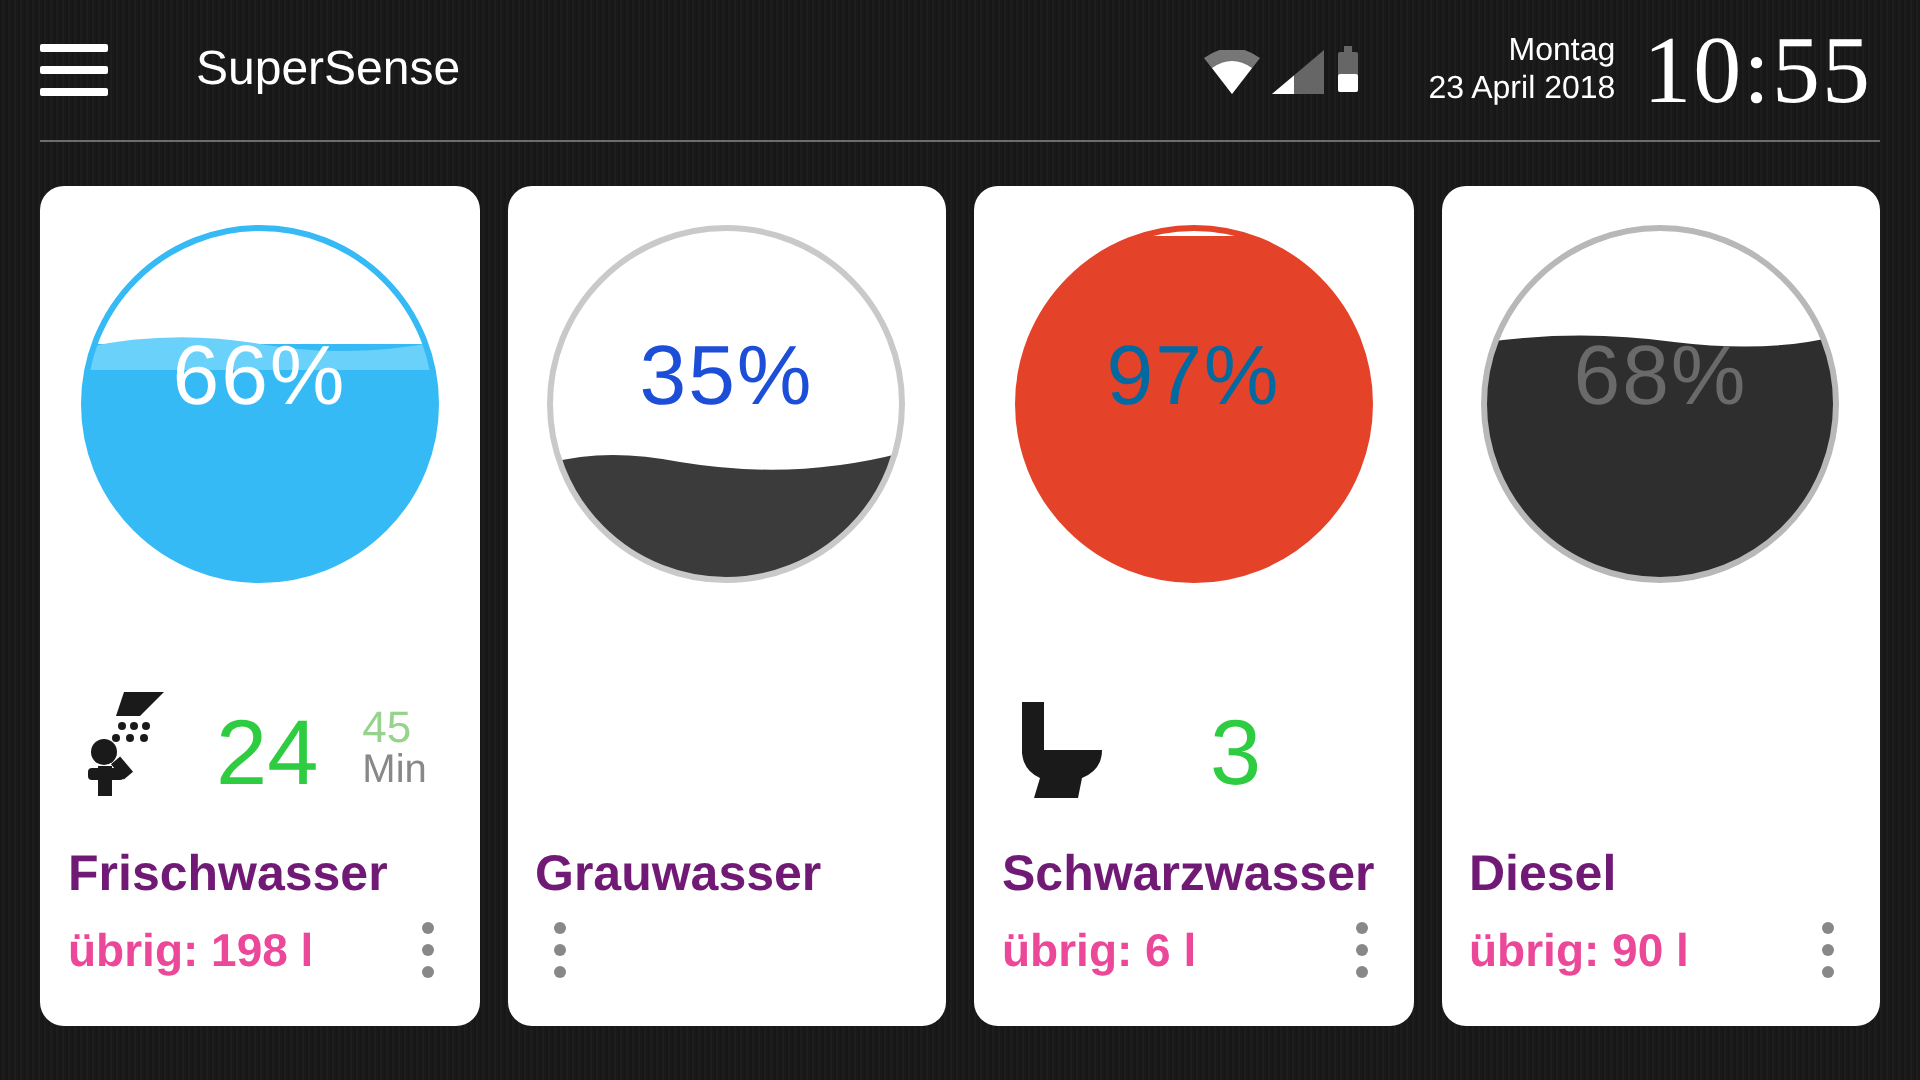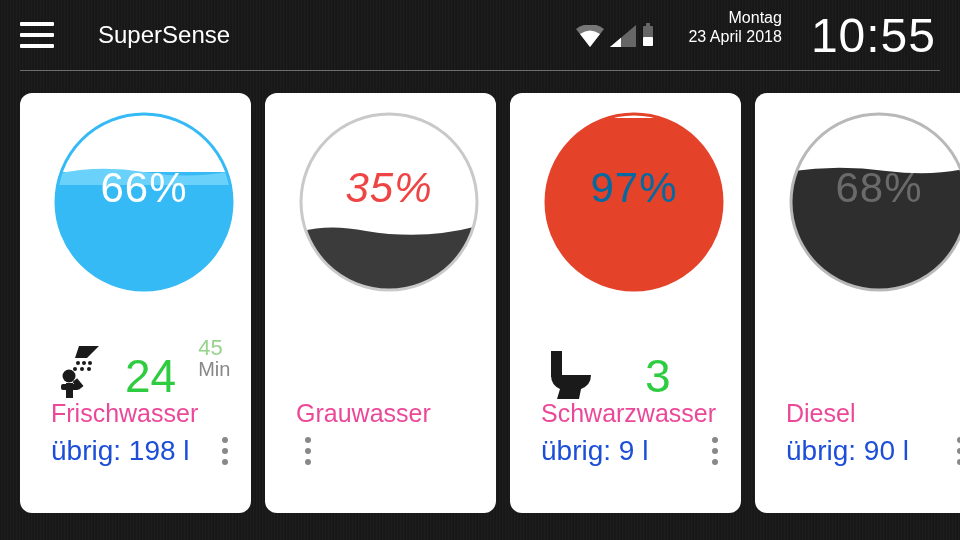--- a/index.html
+++ b/index.html
@@ -19,56 +19,56 @@
   }
   .hamburger {
     width: 34px; height: 26px; display: flex; flex-direction: column; justify-content: space-between;
     cursor: pointer;
   }
   .hamburger span { height: 4px; background: #fff; border-radius: 1px; }
   .app-title { font-size: 24px; font-weight: 500; margin-left: 44px; }
   .topbar .spacer { flex: 1; }
   .status-icons { display: flex; align-items: flex-end; gap: 6px; margin-right: 34px; }
   .status-icons svg { display: block; }
-  .datetime { display: flex; gap: 29px; }
+  .datetime { display: flex; align-items: center; gap: 14px; }
   .date-block { text-align: right; font-size: 16px; line-height: 1.2; }
-  .clock { font-size: 48px; font-weight: 400; letter-spacing: 1px; }
+  .clock { font-size: 48px; font-weight: 400; letter-spacing: 1px; font-family: Liberation Serif, serif; }
   .hr {
     margin: 0 20px;
     border: none;
     border-top: 1px solid #6d6d6d;
   }
   
   .grid {
     display: flex;
     gap: 14px;
     padding: 22px 20px 0 20px;
   }
   .card {
     position: relative;
     flex: 1;
     background: #fff;
     border-radius: 12px;
     height: 420px;
-    padding: 16px 14px 12px 31px;
+    padding: 16px 14px 12px 14px;
     color: #444;
     display: flex;
     flex-direction: column;
   }
   
   .gauge-wrap { position: relative; width: 186px; height: 186px; margin: 0 auto; }
   .gauge-wrap svg { width: 186px; height: 186px; display: block; }
   .gauge-pct {
     position: absolute; inset: 0;
     display: flex; align-items: center; justify-content: center;
     font-size: 42px; font-weight: 300; letter-spacing: 1px;
     padding-bottom: 28px;
   }
   .gauge-pct.c-white   { color: #fff; }
-  .gauge-pct.c-grey    { color: #ef4444; font-style: italic; }
+  .gauge-pct.c-grey    { color: #1d4ed8; }
   .gauge-pct.c-red     { color: #e4432a; }
   .gauge-pct.c-darkgrey{ color: #4a4a4a; }
   
   .extra-row {
     height: 70px;
     display: flex;
     align-items: flex-end;
     gap: 22px;
     margin-top: 34px;
     padding-left: 4px;
@@ -80,37 +80,37 @@
     font-weight: 300;
     line-height: 1;
   }
   .extra-row .val-sub {
     color: #97d38c;
     font-size: 22px;
     font-weight: 300;
     line-height: 1;
     display: flex;
     flex-direction: column;
-    margin-bottom: 20px;
+    margin-bottom: 4px;
   }
   .extra-row .val-sub .unit { font-size: 20px; color: #888; font-weight: 400; }
   
   .card-title {
     font-size: 25px;
-    font-weight: 400;
-    color: #ec4899;
-    margin-top: 0;
+    font-weight: 700;
+    color: #701a75;
+    margin-top: 24px;
   }
   .card-footer {
     display: flex;
     align-items: center;
     justify-content: space-between;
     margin-top: 6px;
   }
-  .remaining { font-size: 28px; font-weight: 400; color: #1d4ed8; }
+  .remaining { font-size: 23px; font-weight: 700; color: #ec4899; }
   .kebab {
     width: 24px; height: 34px; display: flex; flex-direction: column; align-items: center; justify-content: center; gap: 5px;
     cursor: pointer;
   }
   .kebab span { width: 6px; height: 6px; border-radius: 50%; background: #888; }
 </style>
 </head>
 <body>
 
 <div class="topbar">
@@ -242,21 +242,21 @@
       <svg width="52" height="48" viewBox="0 0 52 48">
         <g fill="#1a1a1a">
           <rect x="6" y="0" width="11" height="26"></rect>
           <path d="M6 24 H46 Q46 34 36 38 L34 48 H12 L15 38 Q6 34 6 24 Z"></path>
         </g>
       </svg>
       <span class="val-big" style="margin-left:26px">3</span>
     </div>
     <div class="card-title">Schwarzwasser</div>
     <div class="card-footer">
-      <span class="remaining">übrig: 9 l</span>
+      <span class="remaining">übrig: 6 l</span>
       <div class="kebab">
           <span></span>
           <span></span>
           <span></span>
         </div>
     </div>
   </div>
 
   <div class="card">
     <div class="gauge-wrap">

